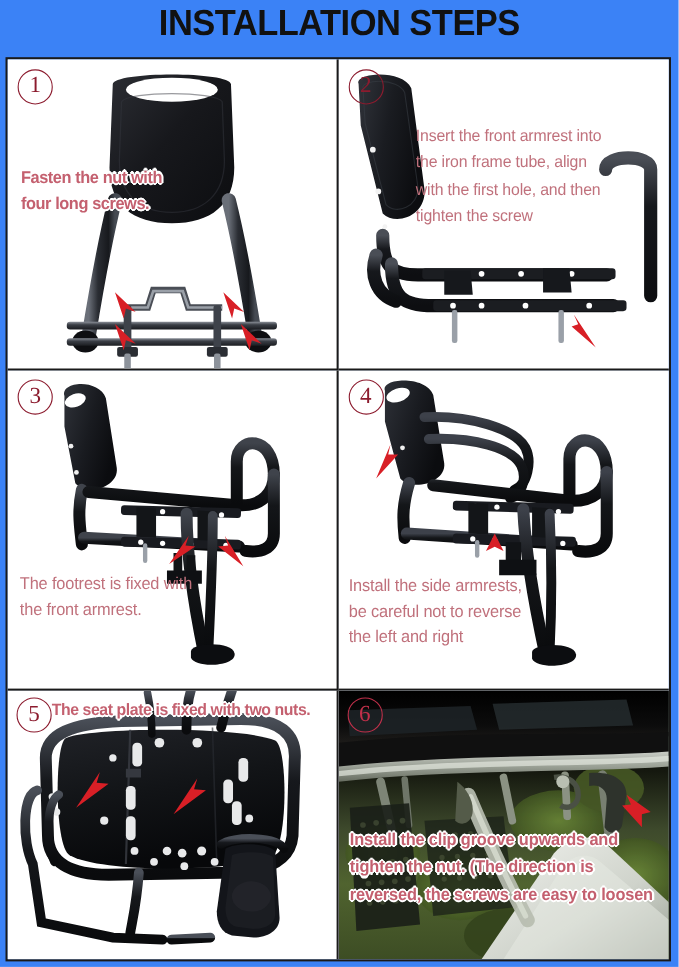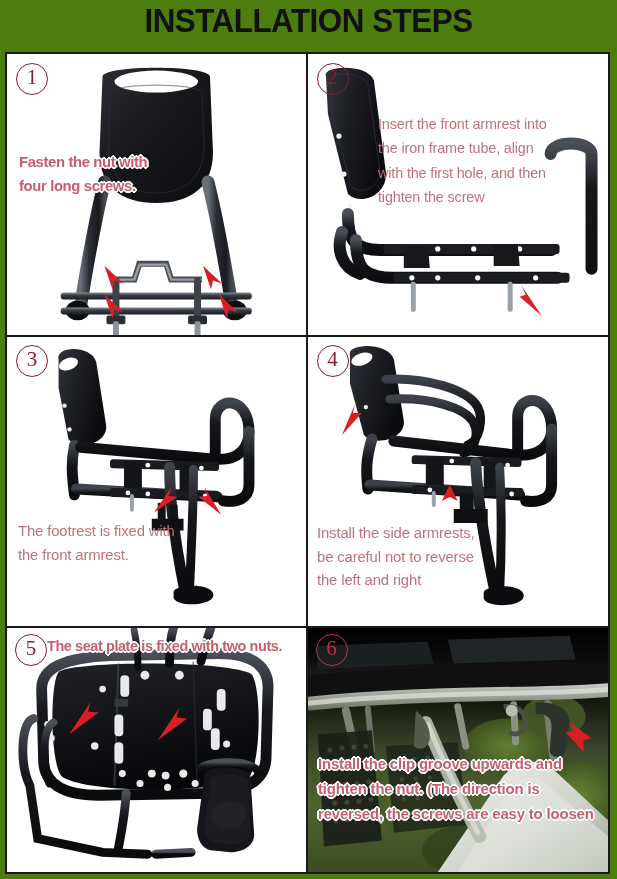--- a/index.html
+++ b/index.html
@@ -1,21 +1,21 @@
 <!DOCTYPE html>
 <html><head>
 <meta charset="utf-8">
 <style>
   html,body{margin:0;padding:0;background:#ffffff;}
   body{
     width:617px;height:879px;overflow:hidden;
     font-family:"Liberation Sans","DejaVu Sans",sans-serif;
     -webkit-font-smoothing:antialiased;
   }
-  .page{position:relative;width:617px;height:879px;background:#4d7c0f;}
+  .page{position:relative;width:617px;height:879px;background:#3b82f6;}
 
   
   .title{
     position:absolute;left:0;top:2px;width:617px;
     text-align:center;
     font-size:33px;font-weight:bold;letter-spacing:-0.5px;
     color:#111111;
     font-family:"Liberation Sans","DejaVu Sans",sans-serif;
     transform:scaleX(.95);
   }

